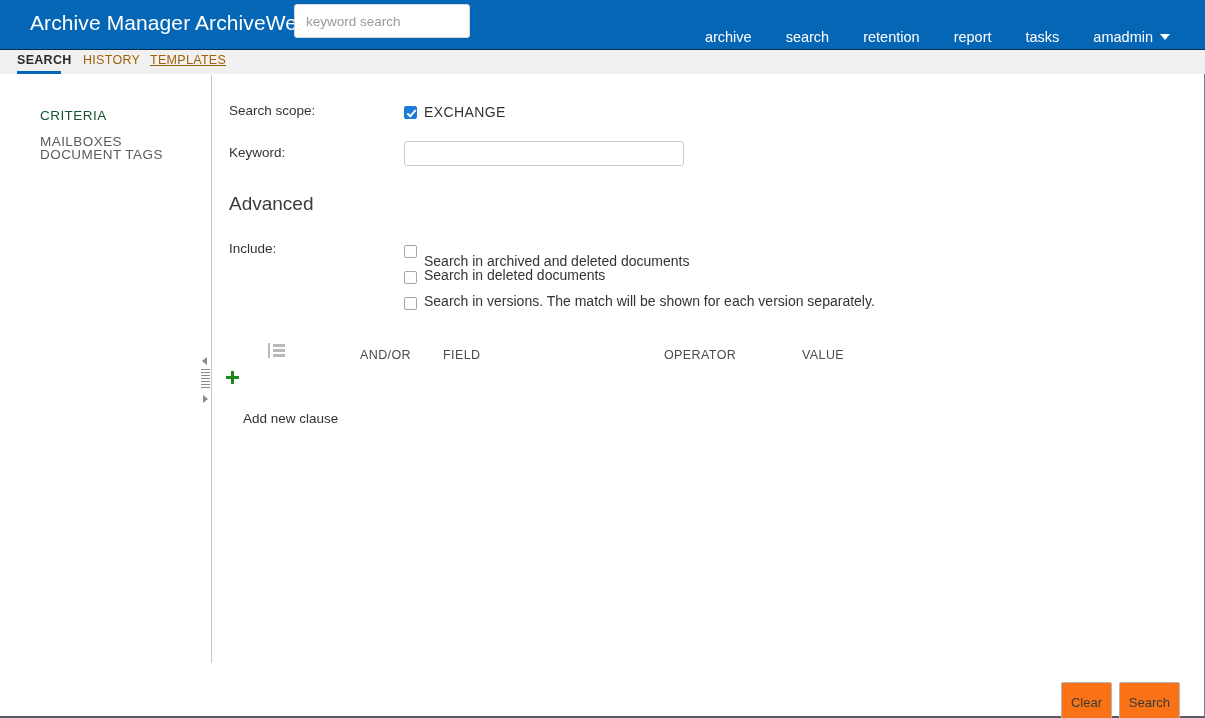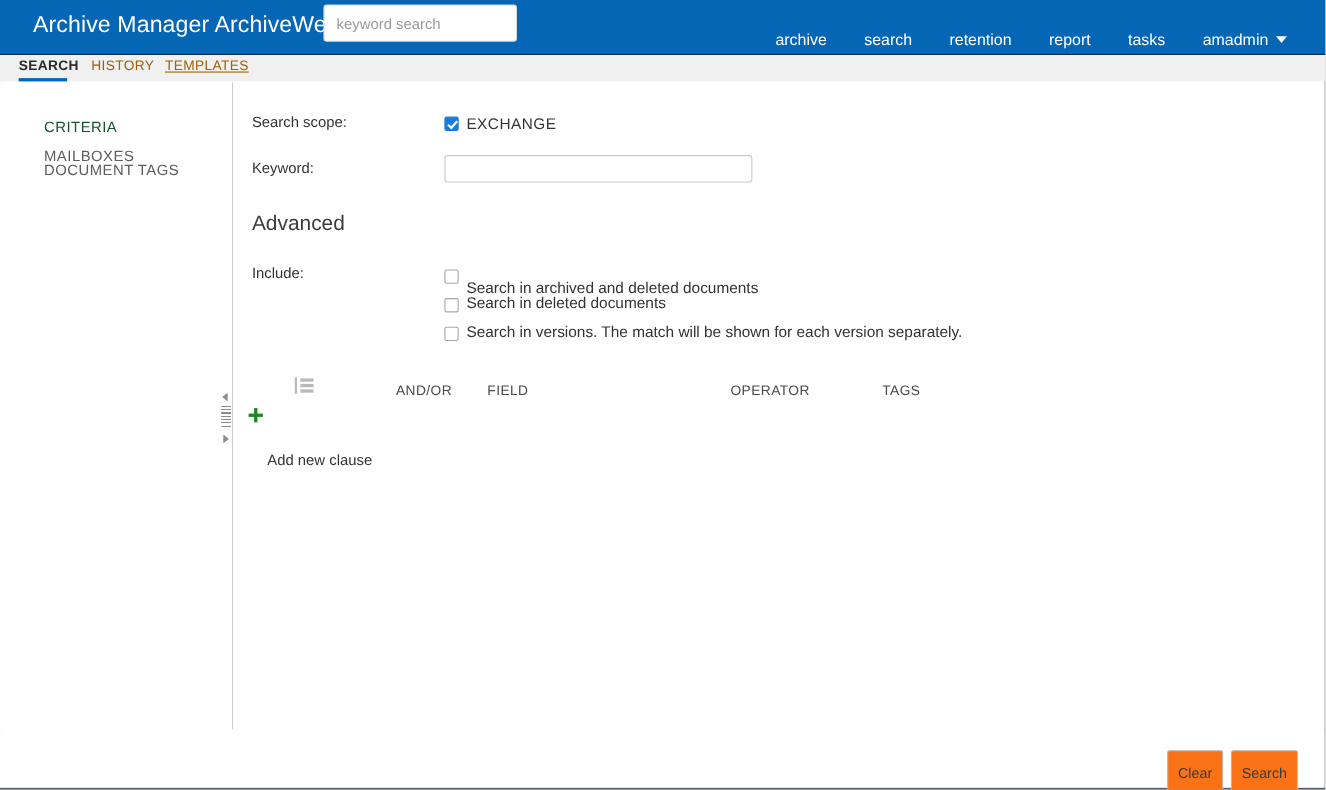--- a/index.html
+++ b/index.html
@@ -443,21 +443,21 @@
 
     <span class="indent-icon">
       <i class="bar"></i>
         <i class="l1"></i>
         <i class="l2"></i>
         <i class="l3"></i>
     </span>
     <div class="clause-head" id="ch-andor">AND/OR</div>
     <div class="clause-head" id="ch-field">FIELD</div>
     <div class="clause-head" id="ch-operator">OPERATOR</div>
-    <div class="clause-head" id="ch-value">TAGS</div>
+    <div class="clause-head" id="ch-value">VALUE</div>
 
     <div class="add-clause">
       <span class="plus-icon">
           <i class="h"></i>
           <i class="v"></i>
         </span>
       <span class="add-clause-label">Add new clause</span>
     </div>
 
   </div>

